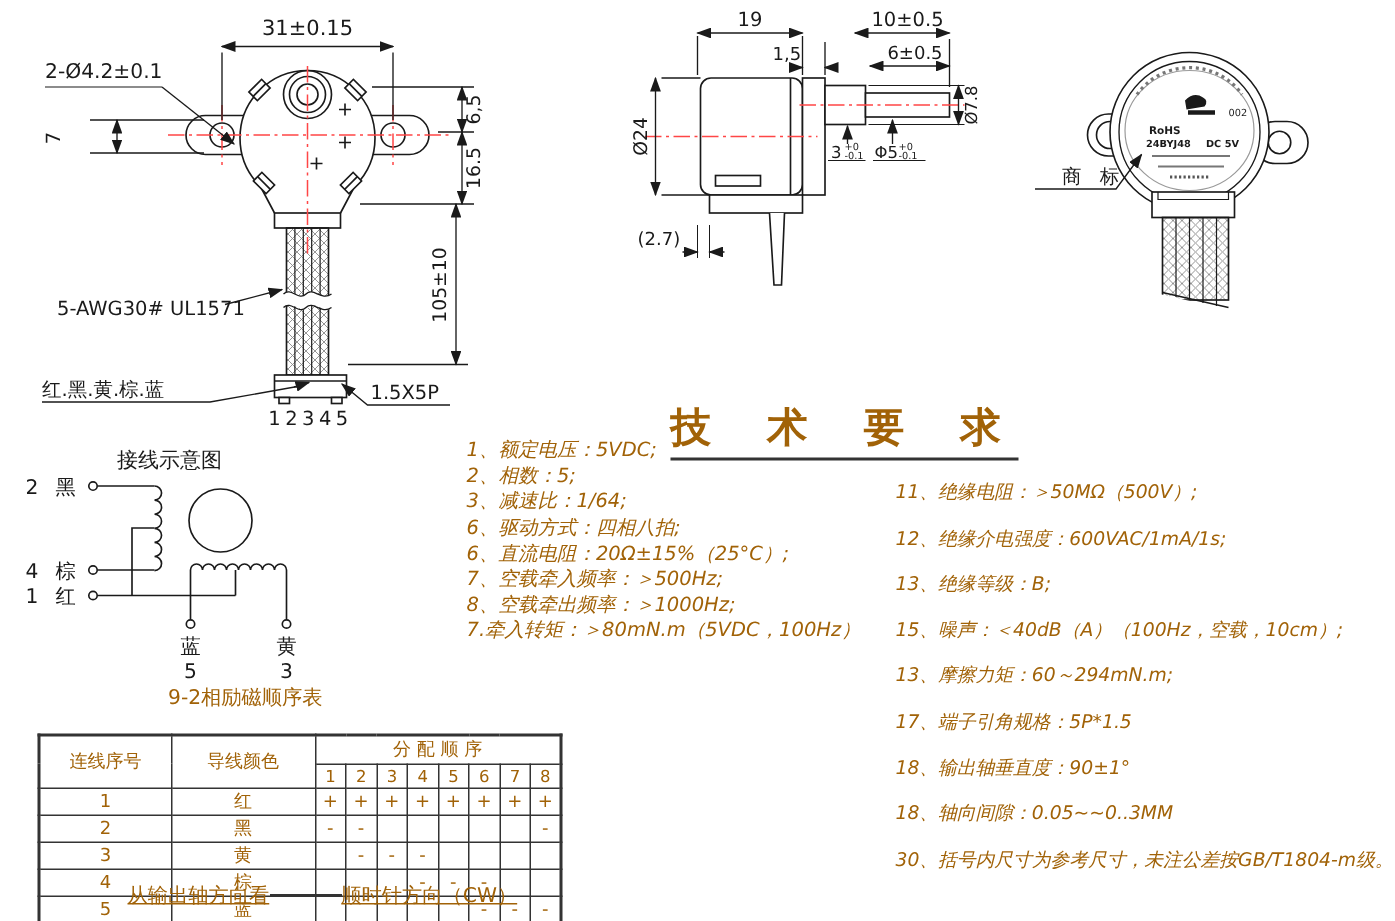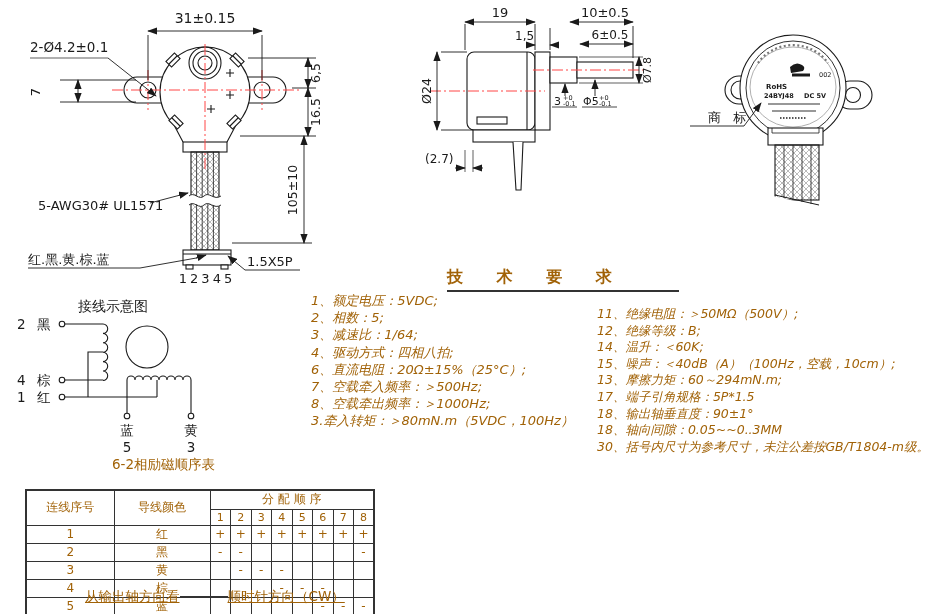--- a/index.html
+++ b/index.html
@@ -1,25 +1,25 @@
 <!DOCTYPE html>
 <html><head>
 <meta charset="utf-8">
 <style>
   html,body{margin:0;padding:0;background:#e8e8e8;}
   #canvas{position:relative;width:930px;height:614px;background:#ffffff;overflow:hidden;
           font-family:"DejaVu Sans","Liberation Sans",sans-serif;color:#a16207;padding-left:40px;}
   .abs{position:absolute;}
   svg{display:block;}
   svg text{font-family:"DejaVu Sans","Liberation Sans",sans-serif;fill:#1a1a1a;}
-  .title-tech{font-size:16px;font-weight:bold;letter-spacing:14px;text-align:left;
+  .title-tech{font-size:27px;font-weight:bold;letter-spacing:14px;text-align:right;
               border-bottom:2px solid #333;padding-bottom:2px;white-space:nowrap;}
   .tech-list{font-size:13px;white-space:nowrap;}
   .tech-list .li{height:17.2px;line-height:17.2px;font-style:italic;}
-  .tech-list.right .li{height:16.6px;line-height:16.6px;font-size:12.5px;}
+  .tech-list.right .li{height:16.6px;line-height:16.6px;font-size:12.5px;margin-top:14px;}
   table.seq{border-collapse:collapse;table-layout:fixed;font-size:12px;margin-top:12px;}
   table.seq td,table.seq th{border:1px solid #333;text-align:center;padding:0;font-weight:normal;
                             overflow:hidden;white-space:nowrap;}
   table.seq{border:2px solid #333;}
   .seq-title{font-size:13.5px;}
   .footer-note{display:flex;align-items:center;font-size:13.5px;white-space:nowrap;text-decoration:underline;}
   .footer-line{width:48px;height:0;border-top:2px solid #333;}
 </style>
 </head>
 <body>
@@ -245,40 +245,40 @@
       <text x="186" y="157" text-anchor="middle">3</text>
     </g>
   </svg>
 
   <div class="abs title-tech" style="left:447px;top:267px;width:232px">技 术 要 求</div>
 
   <div class="abs tech-list" style="left:311px;top:292px">
     <div class="li">1、额定电压：5VDC;</div>
     <div class="li">2、相数：5;</div>
     <div class="li">3、减速比：1/64;</div>
-    <div class="li">4、驱动方式：四相八拍;</div>
+    <div class="li">6、驱动方式：四相八拍;</div>
     <div class="li">6、直流电阻：20Ω±15%（25°C）;</div>
     <div class="li">7、空载牵入频率：＞500Hz;</div>
     <div class="li">8、空载牵出频率：＞1000Hz;</div>
-    <div class="li">3.牵入转矩：＞80mN.m（5VDC，100Hz）</div>
+    <div class="li">7.牵入转矩：＞80mN.m（5VDC，100Hz）</div>
   </div>
 
   <div class="abs tech-list right" style="left:597px;top:306px">
     <div class="li">11、绝缘电阻：＞50MΩ（500V）;</div>
-    <div class="li">12、绝缘等级：B;</div>
-    <div class="li">14、温升：＜60K;</div>
+    <div class="li">12、绝缘介电强度：600VAC/1mA/1s;</div>
+    <div class="li">13、绝缘等级：B;</div>
     <div class="li">15、噪声：＜40dB（A）（100Hz，空载，10cm）;</div>
     <div class="li">13、摩擦力矩：60～294mN.m;</div>
     <div class="li">17、端子引角规格：5P*1.5</div>
     <div class="li">18、输出轴垂直度：90±1°</div>
     <div class="li">18、轴向间隙：0.05~~0..3MM</div>
     <div class="li">30、括号内尺寸为参考尺寸，未注公差按GB/T1804-m级。</div>
   </div>
 
-  <div class="abs seq-title" style="left:112px;top:456px">6-2相励磁顺序表</div>
+  <div class="abs seq-title" style="left:112px;top:456px">9-2相励磁顺序表</div>
 
   <table class="seq abs" style="left:25px;top:477px">
     <colgroup>
       <col style="width:88px">
         <col style="width:96px">
       <col style="width:20.5px">
         <col style="width:20.5px">
         <col style="width:20.5px">
         <col style="width:20.5px">
       <col style="width:20.5px">

